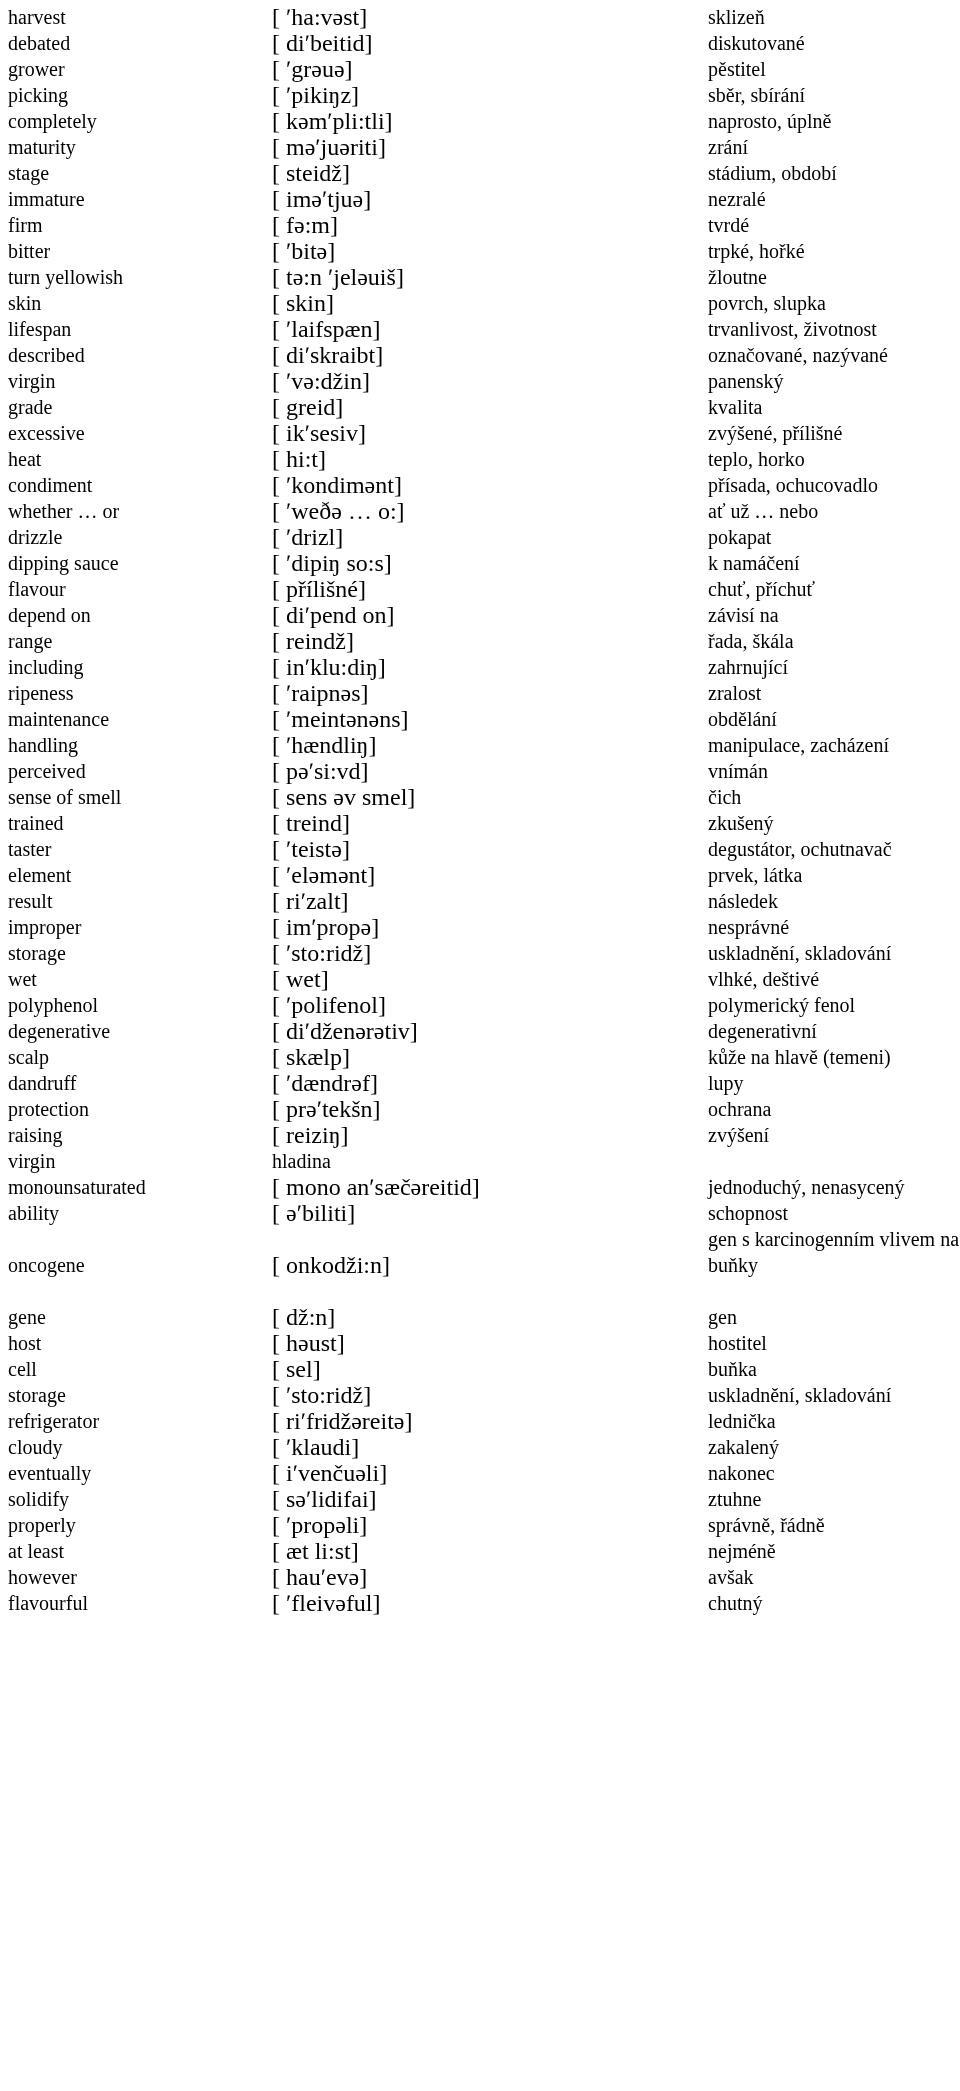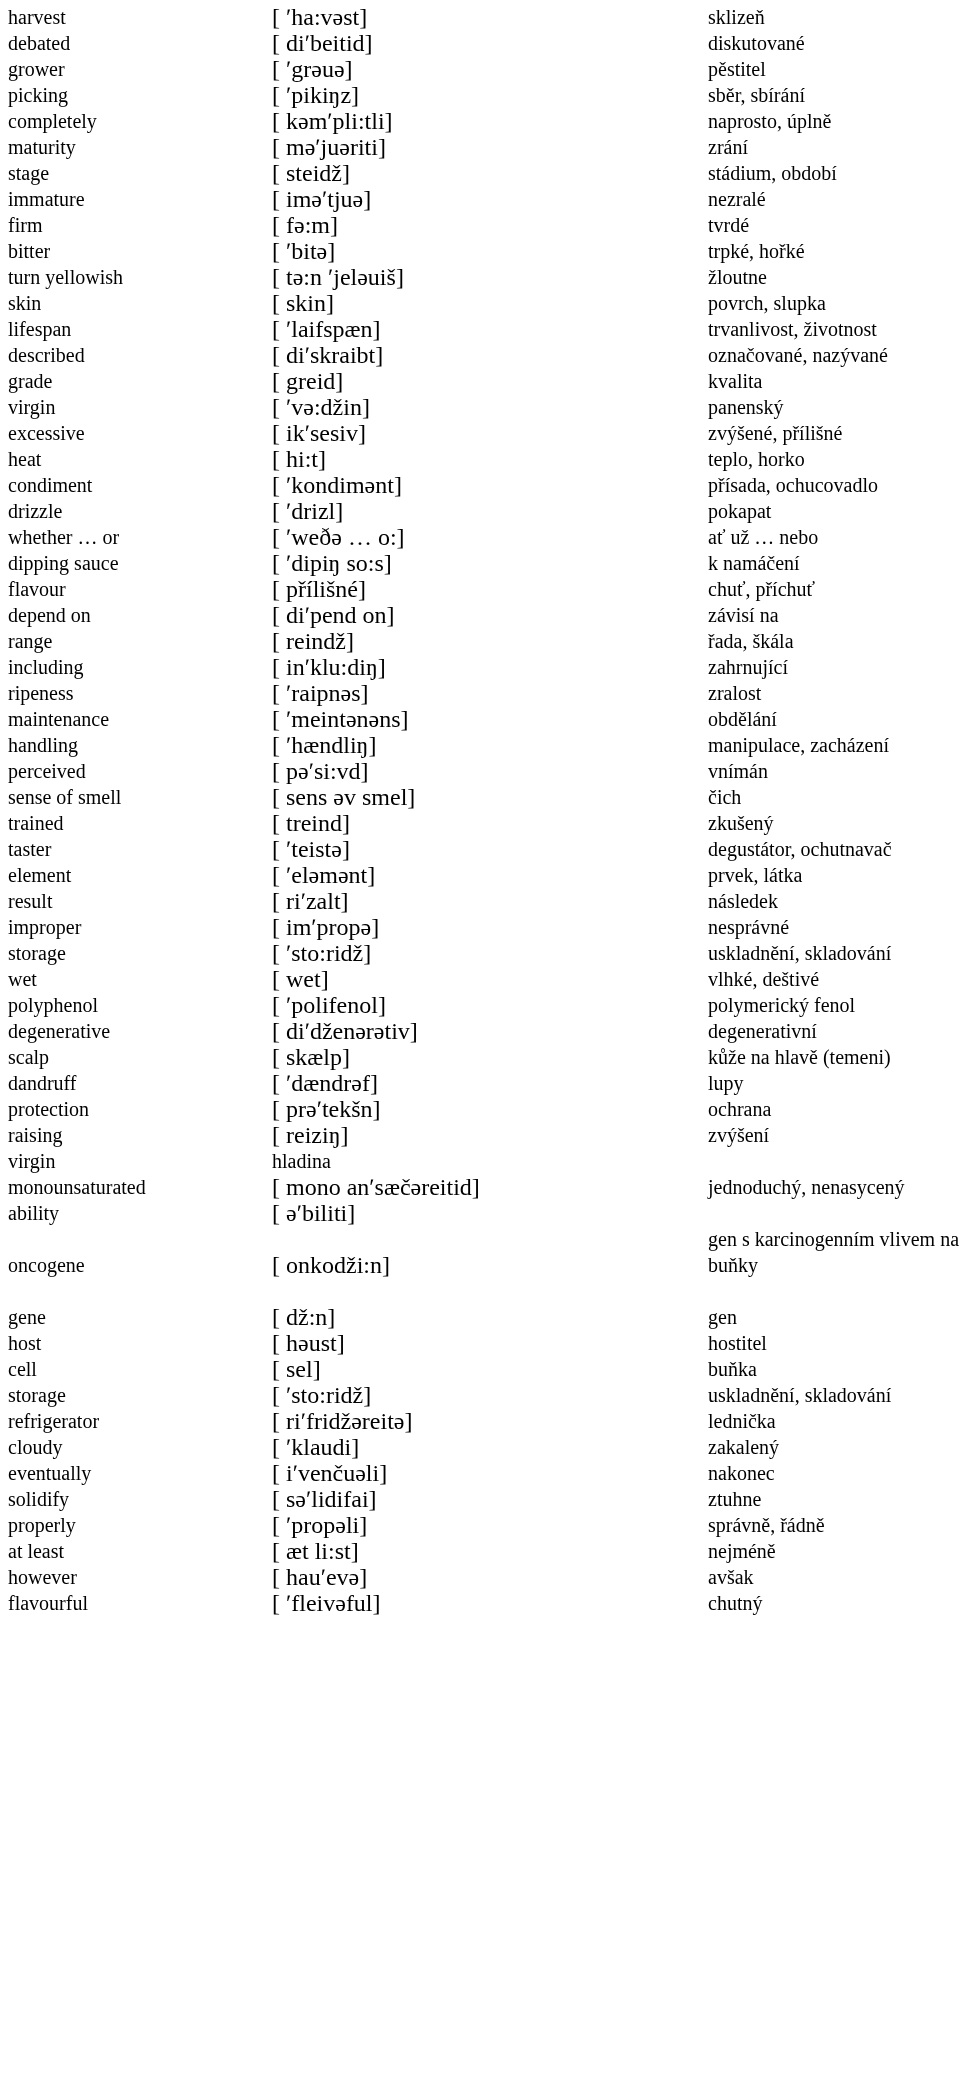--- a/index.html
+++ b/index.html
@@ -125,55 +125,55 @@
       <div class="col-word">lifespan</div>
       <div class="col-phon">[ ʹlaifspæn]</div>
       <div class="col-trans">trvanlivost, životnost</div>
     </div>
     <div class="row">
       <div class="col-word">described</div>
       <div class="col-phon">[ diʹskraibt]</div>
       <div class="col-trans">označované, nazývané</div>
     </div>
     <div class="row">
+      <div class="col-word">virgin</div>
+      <div class="col-phon">[ ʹvə:džin]</div>
+      <div class="col-trans">panenský</div>
+    </div>
+    <div class="row">
       <div class="col-word">grade</div>
       <div class="col-phon">[ greid]</div>
       <div class="col-trans">kvalita</div>
     </div>
     <div class="row">
-      <div class="col-word">virgin</div>
-      <div class="col-phon">[ ʹvə:džin]</div>
-      <div class="col-trans">panenský</div>
-    </div>
-    <div class="row">
       <div class="col-word">excessive</div>
       <div class="col-phon">[ ikʹsesiv]</div>
       <div class="col-trans">zvýšené, přílišné</div>
     </div>
     <div class="row">
       <div class="col-word">heat</div>
       <div class="col-phon">[ hi:t]</div>
       <div class="col-trans">teplo, horko</div>
     </div>
     <div class="row">
       <div class="col-word">condiment</div>
       <div class="col-phon">[ ʹkondimənt]</div>
       <div class="col-trans">přísada, ochucovadlo</div>
     </div>
     <div class="row">
+      <div class="col-word">whether … or</div>
+      <div class="col-phon">[ ʹweðə … o:]</div>
+      <div class="col-trans">ať už … nebo</div>
+    </div>
+    <div class="row">
       <div class="col-word">drizzle</div>
       <div class="col-phon">[ ʹdrizl]</div>
       <div class="col-trans">pokapat</div>
     </div>
     <div class="row">
-      <div class="col-word">whether … or</div>
-      <div class="col-phon">[ ʹweðə … o:]</div>
-      <div class="col-trans">ať už … nebo</div>
-    </div>
-    <div class="row">
       <div class="col-word">dipping sauce</div>
       <div class="col-phon">[ ʹdipiŋ so:s]</div>
       <div class="col-trans">k namáčení</div>
     </div>
     <div class="row">
       <div class="col-word">flavour</div>
       <div class="col-phon">[ přílišné]</div>
       <div class="col-trans">chuť, příchuť</div>
     </div>
     <div class="row">
@@ -286,20 +286,21 @@
       <div class="col-trans">hladina</div>
     </div>
     <div class="row">
       <div class="col-word">monounsaturated</div>
       <div class="col-phon">[ mono anʹsæčəreitid]</div>
       <div class="col-trans">jednoduchý, nenasycený</div>
     </div>
     <div class="row">
       <div class="col-word">ability</div>
       <div class="col-phon">[ əʹbiliti]</div>
+      <div class="col-trans">schopnost</div>
     </div>
     <div class="row tall">
       <div class="col-word">oncogene</div>
       <div class="col-phon">[ onkodži:n]</div>
       <div class="col-trans">gen s karcinogenním vlivem na buňky</div>
     </div>
     <div class="spacer"></div>
     <div class="row">
       <div class="col-word">gene</div>
       <div class="col-phon">[ dž:n]</div>

